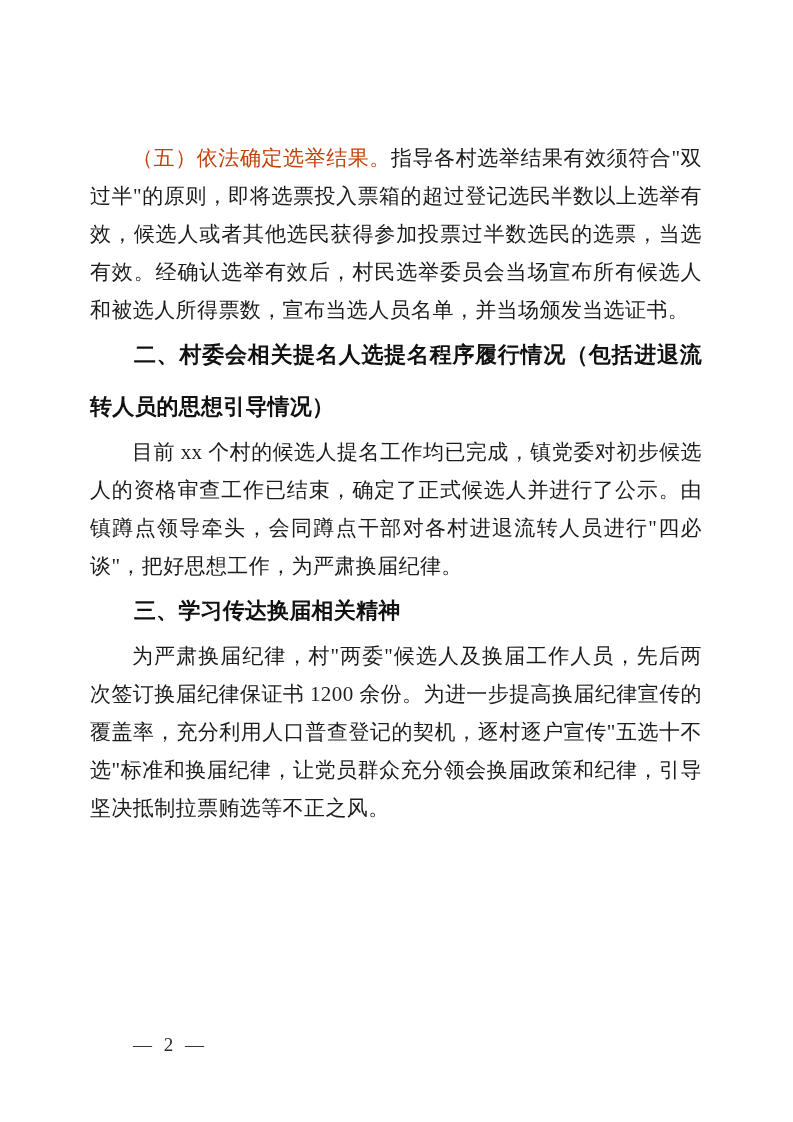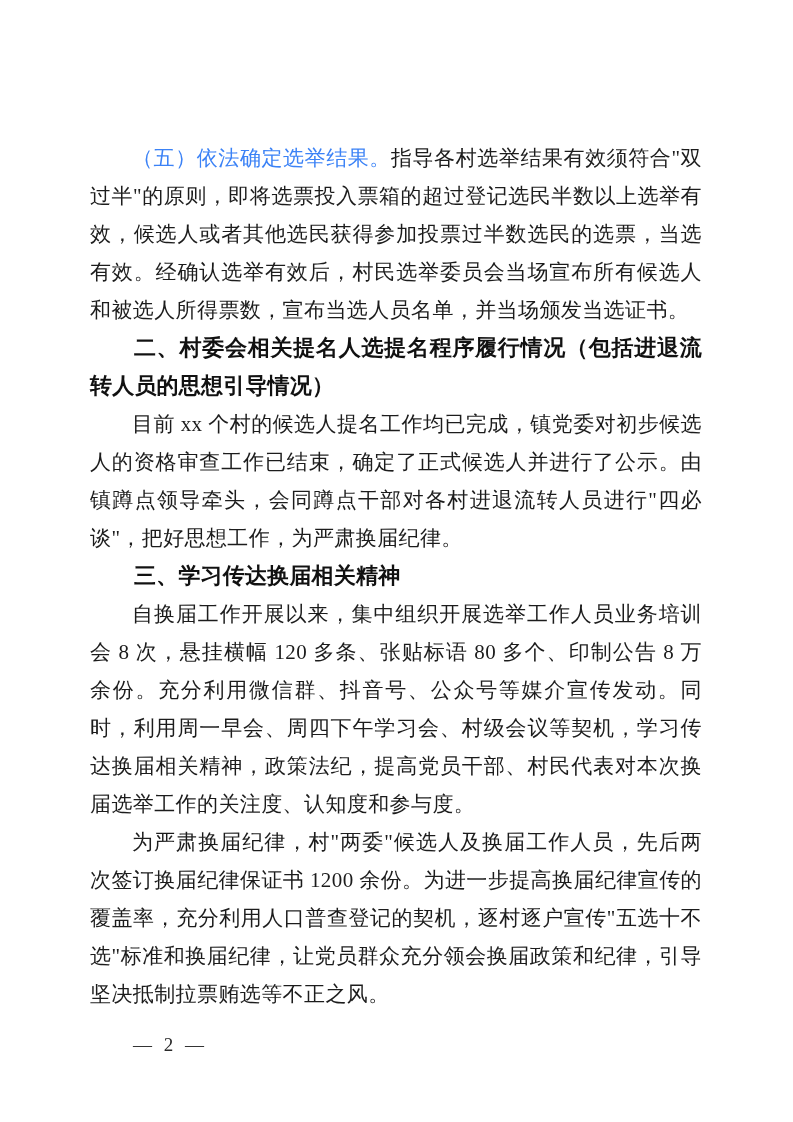--- a/index.html
+++ b/index.html
@@ -26,27 +26,27 @@
     font-size: 21px;
     line-height: 38px;
     color: #1c1c1c;
     text-align: justify;
     text-indent: 2em;
     letter-spacing: 0.4px;
     font-family: "Liberation Serif", "DejaVu Serif", serif;
   }
   .body-para .lead {
     
-    color: #3b82f6;
+    color: #c2410c;
     font-family: Liberation Serif, serif;
   }
   .heading {
     margin: 0;
     font-size: 22px;
-    line-height: 38px;
+    line-height: 52px;
     font-weight: bold;
     color: #111111;
     text-align: justify;
     text-indent: 2em;
     letter-spacing: 0.2px;
     font-family: "Liberation Sans", "DejaVu Sans", sans-serif;
   }
   .footer {
     position: absolute;
     left: 133px;
@@ -65,21 +65,20 @@
   <div class="content">
 
     <p class="body-para"><span class="lead">（五）依法确定选举结果。</span><span>指导各村选举结果有效须符合"双过半"的原则，即将选票投入票箱的超过登记选民半数以上选举有效，候选人或者其他选民获得参加投票过半数选民的选票，当选有效。经确认选举有效后，村民选举委员会当场宣布所有候选人和被选人所得票数，宣布当选人员名单，并当场颁发当选证书。</span></p>
 
     <h2 class="heading">二、村委会相关提名人选提名程序履行情况（包括进退流转人员的思想引导情况）</h2>
 
     <p class="body-para">目前 xx 个村的候选人提名工作均已完成，镇党委对初步候选人的资格审查工作已结束，确定了正式候选人并进行了公示。由镇蹲点领导牵头，会同蹲点干部对各村进退流转人员进行"四必谈"，把好思想工作，为严肃换届纪律。</p>
 
     <h2 class="heading">三、学习传达换届相关精神</h2>
 
-    <p class="body-para">自换届工作开展以来，集中组织开展选举工作人员业务培训会 8 次，悬挂横幅 120 多条、张贴标语 80 多个、印制公告 8 万余份。充分利用微信群、抖音号、公众号等媒介宣传发动。同时，利用周一早会、周四下午学习会、村级会议等契机，学习传达换届相关精神，政策法纪，提高党员干部、村民代表对本次换届选举工作的关注度、认知度和参与度。</p>
 
 
     <p class="body-para">为严肃换届纪律，村"两委"候选人及换届工作人员，先后两次签订换届纪律保证书 1200 余份。为进一步提高换届纪律宣传的覆盖率，充分利用人口普查登记的契机，逐村逐户宣传"五选十不选"标准和换届纪律，让党员群众充分领会换届政策和纪律，引导坚决抵制拉票贿选等不正之风。</p>
 
   </div>
 
   <div class="footer">— 2 —</div>
 </div>
 
 </body></html>

